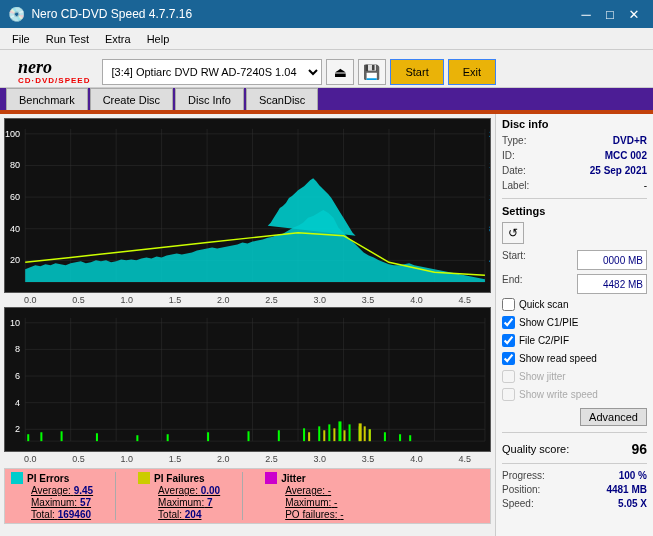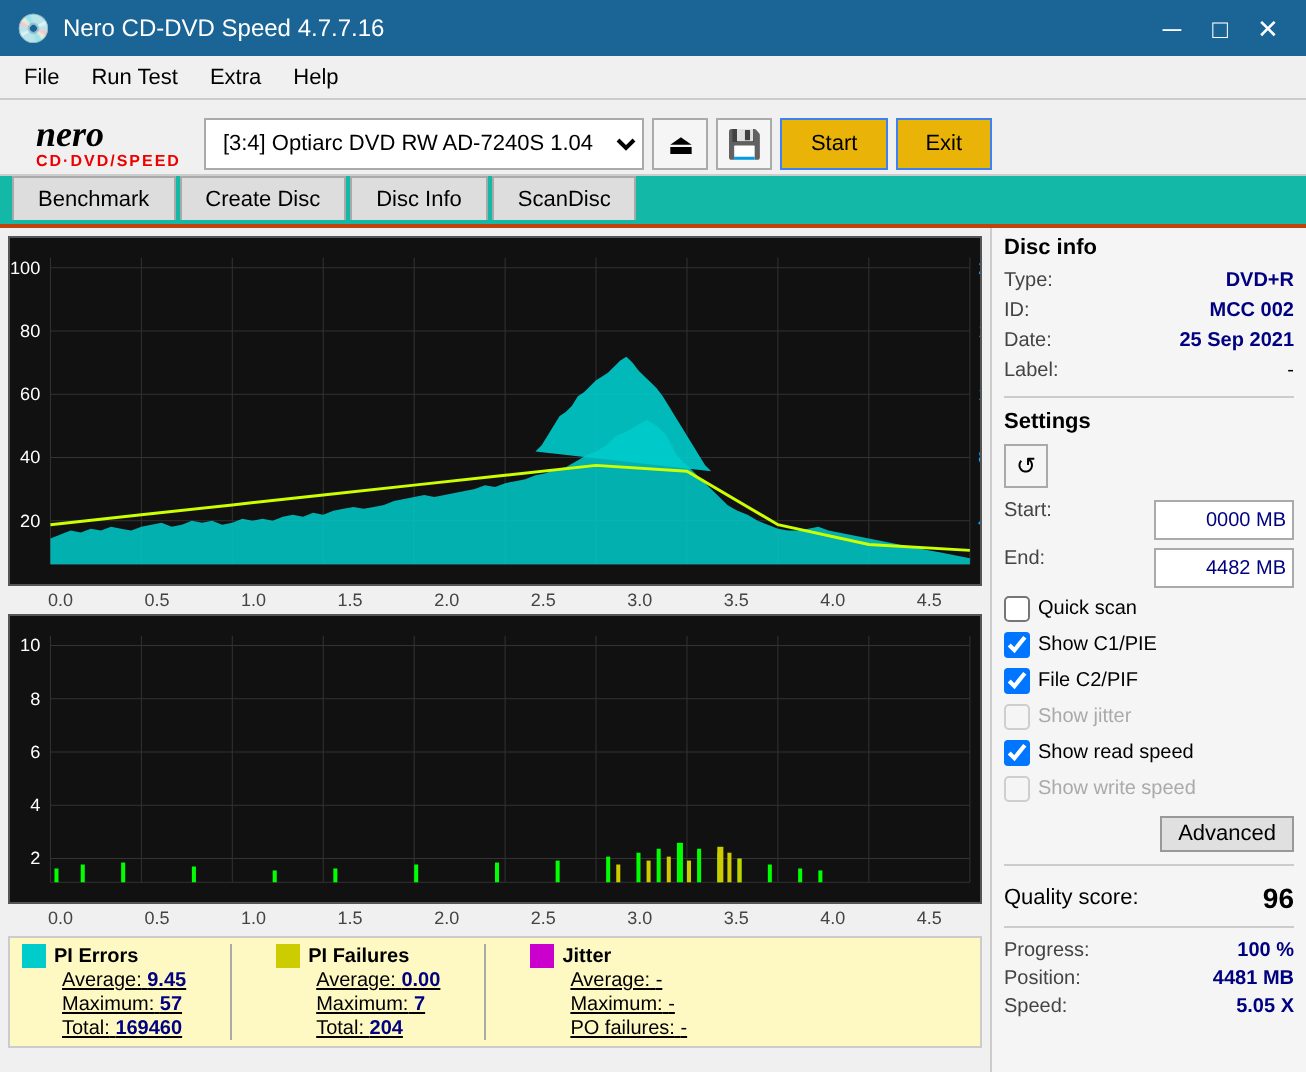--- a/index.html
+++ b/index.html
@@ -18,40 +18,40 @@
     
     .toolbar { background: #f0f0f0; height: 38px; display: flex; align-items: flex-end; padding: 2px 18px; gap: 4px; border-bottom: 1px solid #ccc; }
     .logo-area { display: flex; align-items: center; margin-right: 8px; }
     .logo-text { font-size: 18px; font-weight: bold; color: #000; line-height: 1; }
     .logo-sub { font-size: 8px; color: #e00; font-weight: bold; letter-spacing: 1px; }
     .drive-select { height: 26px; border: 1px solid #aaa; background: white; padding: 0 4px; font-size: 11px; width: 220px; }
     .toolbar-icon-btn { width: 28px; height: 26px; border: 1px solid #aaa; background: #f5f5f5; display: flex; align-items: center; justify-content: center; cursor: pointer; font-size: 14px; }
     .start-btn { height: 26px; padding: 0 14px; background: #eab308; border: 1px solid #3b82f6; cursor: pointer; font-size: 11px; }
 
     
-    .tabs { background: #14b8a6; display: flex; align-items: flex-start; height: 26px; padding: 0 6px; border-bottom: 2px solid #c2410c; }
+    .tabs { background: #4c1d95; display: flex; align-items: flex-start; height: 26px; padding: 0 6px; border-bottom: 4px solid #c2410c; }
     .tab { padding: 3px 12px; border: 1px solid #aaa; border-bottom: none; background: #ddd; cursor: pointer; font-size: 11px; margin-right: 2px; height: 22px; display: flex; align-items: center; }
     .tab.active { background: white; border-bottom: 1px solid white; position: relative; top: 1px; }
 
     
     .main-content { display: flex; height: calc(536px - 28px - 22px - 38px - 26px); background: #f0f0f0; }
 
     
     .charts-area { flex: 1; padding: 4px; display: flex; flex-direction: column; gap: 2px; }
 
     
     .chart-container { background: #84cc16; border: 1px solid #555; position: relative; }
     .chart-top { height: 175px; }
     .chart-bottom { height: 145px; }
 
     
     .x-axis { display: flex; justify-content: space-between; padding: 1px 10px 0 20px; font-size: 9px; color: #444; }
 
     
-    .legend { display: flex; gap: 16px; padding: 3px 6px; background: #fef9c3; border: 1px solid #ccc; margin: 2px 0; }
+    .legend { display: flex; gap: 16px; padding: 3px 6px; background: #fca5a5; border: 1px solid #ccc; margin: 2px 0; }
     .legend-item { display: flex; flex-direction: column; gap: 1px; }
     .legend-header { display: flex; align-items: center; gap: 4px; font-size: 10px; font-weight: bold; }
     .legend-color { width: 12px; height: 12px; }
     .legend-stat { font-size: 10px; margin-left: 20px; text-decoration: underline; }
     .legend-separator { width: 1px; background: #aaa; margin: 0 6px; }
 
     
     .right-panel { width: 158px; padding: 4px 6px; display: flex; flex-direction: column; gap: 3px; border-left: 1px solid #ccc; background: #f5f5f5; }
     .panel-section-title { font-weight: bold; font-size: 11px; color: #000; margin-bottom: 2px; }
     .info-row { display: flex; justify-content: space-between; font-size: 10px; margin-bottom: 1px; }
@@ -363,26 +363,26 @@
     </div>
     <div class="checkbox-row">
       <input type="checkbox" checked="" style="">
       <span>Show C1/PIE</span>
     </div>
     <div class="checkbox-row">
       <input type="checkbox" checked="" style="">
       <span>File C2/PIF</span>
     </div>
     <div class="checkbox-row">
+      <input type="checkbox" checked="" style="">
+      <span>Show read speed</span>
+    </div>
+    <div class="checkbox-row">
       <input type="checkbox" disabled="" style="">
       <span style="color:#aaa;">Show jitter</span>
-    </div>
-    <div class="checkbox-row">
-      <input type="checkbox" checked="" style="">
-      <span>Show read speed</span>
     </div>
     <div class="checkbox-row">
       <input type="checkbox" disabled="" style="">
       <span style="color:#aaa;">Show write speed</span>
     </div>
 
     <button class="advanced-btn">Advanced</button>
 
     <div class="divider"></div>
 

